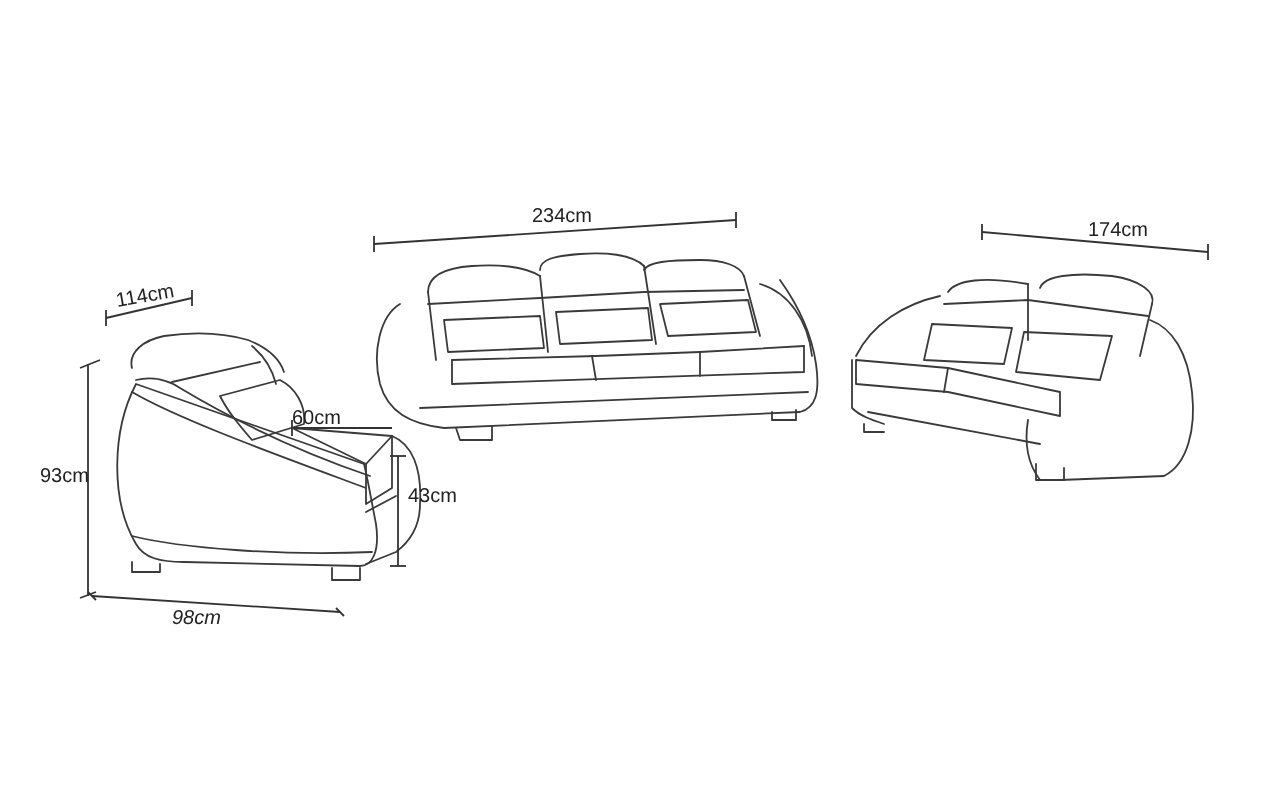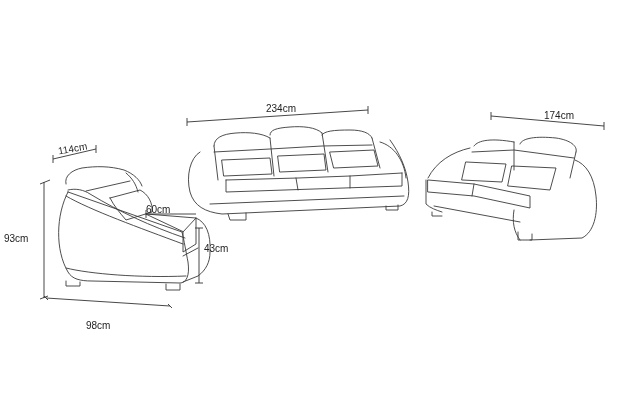--- a/index.html
+++ b/index.html
@@ -130,19 +130,19 @@
 
   <g>
     <line class="dim" x1="491" y1="116" x2="604" y2="126"></line>
     <line class="dim" x1="491" y1="112" x2="491" y2="120"></line>
     <line class="dim" x1="604" y1="122" x2="604" y2="130"></line>
   </g>
 </svg>
 
 
 <span class="lbl" style="left:58px;top:143px;transform:rotate(-10deg);">114cm</span>
-<span class="lbl" style="left:4px;top:233px;text-align:center;">93cm</span>
-<span class="lbl" style="left:86px;top:320px;">98cm</span>
+<span class="lbl" style="left:20px;top:233px;text-align:center;">93cm</span>
+<span class="lbl" style="left:86px;top:304px;font-style:italic;">98cm</span>
 <span class="lbl" style="left:146px;top:204px;">60cm</span>
 <span class="lbl" style="left:204px;top:243px;">43cm</span>
 <span class="lbl" style="left:266px;top:103px;">234cm</span>
 <span class="lbl" style="left:544px;top:110px;">174cm</span>
 </div>
 
 </body></html>

